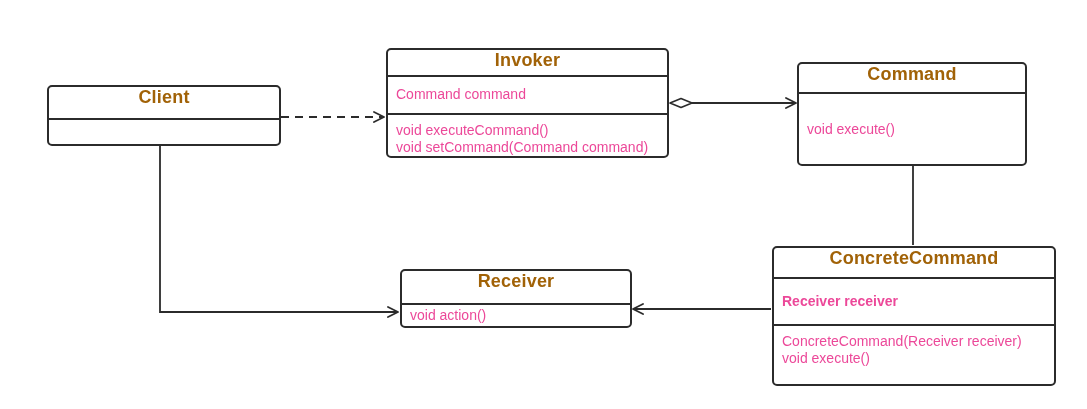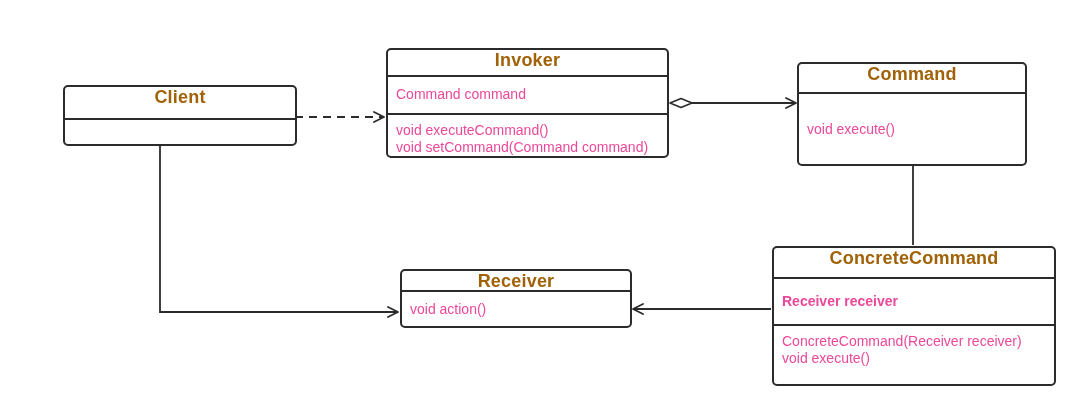--- a/index.html
+++ b/index.html
@@ -106,21 +106,21 @@
     <g>
       <line x1="913" y1="245" x2="913" y2="151" stroke="#2b2b2b" stroke-width="1.8" marker-end="url(#hollow-triangle)"></line>
     </g>
 
      Receiver : association (solid, open arrow) --&gt;
     <g>
       <line x1="771" y1="309" x2="633" y2="309" stroke="#2b2b2b" stroke-width="1.8" marker-end="url(#open-arrow)"></line>
     </g>
   </svg>
 
-  <div class="uml-class" style="left:63px; top:85px; width:234px; height:61px;">
+  <div class="uml-class" style="left:47px; top:85px; width:234px; height:61px;">
     <div class="compartment cmp-name" style="height:31px;">
       <span>Client</span>
     </div>
     <div class="compartment cmp-members cmp-empty" style="flex:1;"></div>
   </div>
 
   <div class="uml-class" style="left:386px; top:48px; width:283px; height:110px;">
     <div class="compartment cmp-name" style="height:29px;">
       <span>Invoker</span>
     </div>
@@ -136,21 +136,21 @@
   <div class="uml-class" style="left:797px; top:62px; width:230px; height:104px;">
     <div class="compartment cmp-name" style="height:28px;">
       <span>Command</span>
     </div>
     <div class="compartment cmp-members" style="flex:1;">
       <div class="member-line">void execute()</div>
     </div>
   </div>
 
   <div class="uml-class" style="left:400px; top:269px; width:232px; height:59px;">
-    <div class="compartment cmp-name" style="height:19px;">
+    <div class="compartment cmp-name" style="height:32px;">
       <span>Receiver</span>
     </div>
     <div class="compartment cmp-members" style="flex:1;">
       <div class="member-line">void action()</div>
     </div>
   </div>
 
   <div class="uml-class" style="left:772px; top:246px; width:284px; height:140px;">
     <div class="compartment cmp-name" style="height:29px;">
       <span>ConcreteCommand</span>

